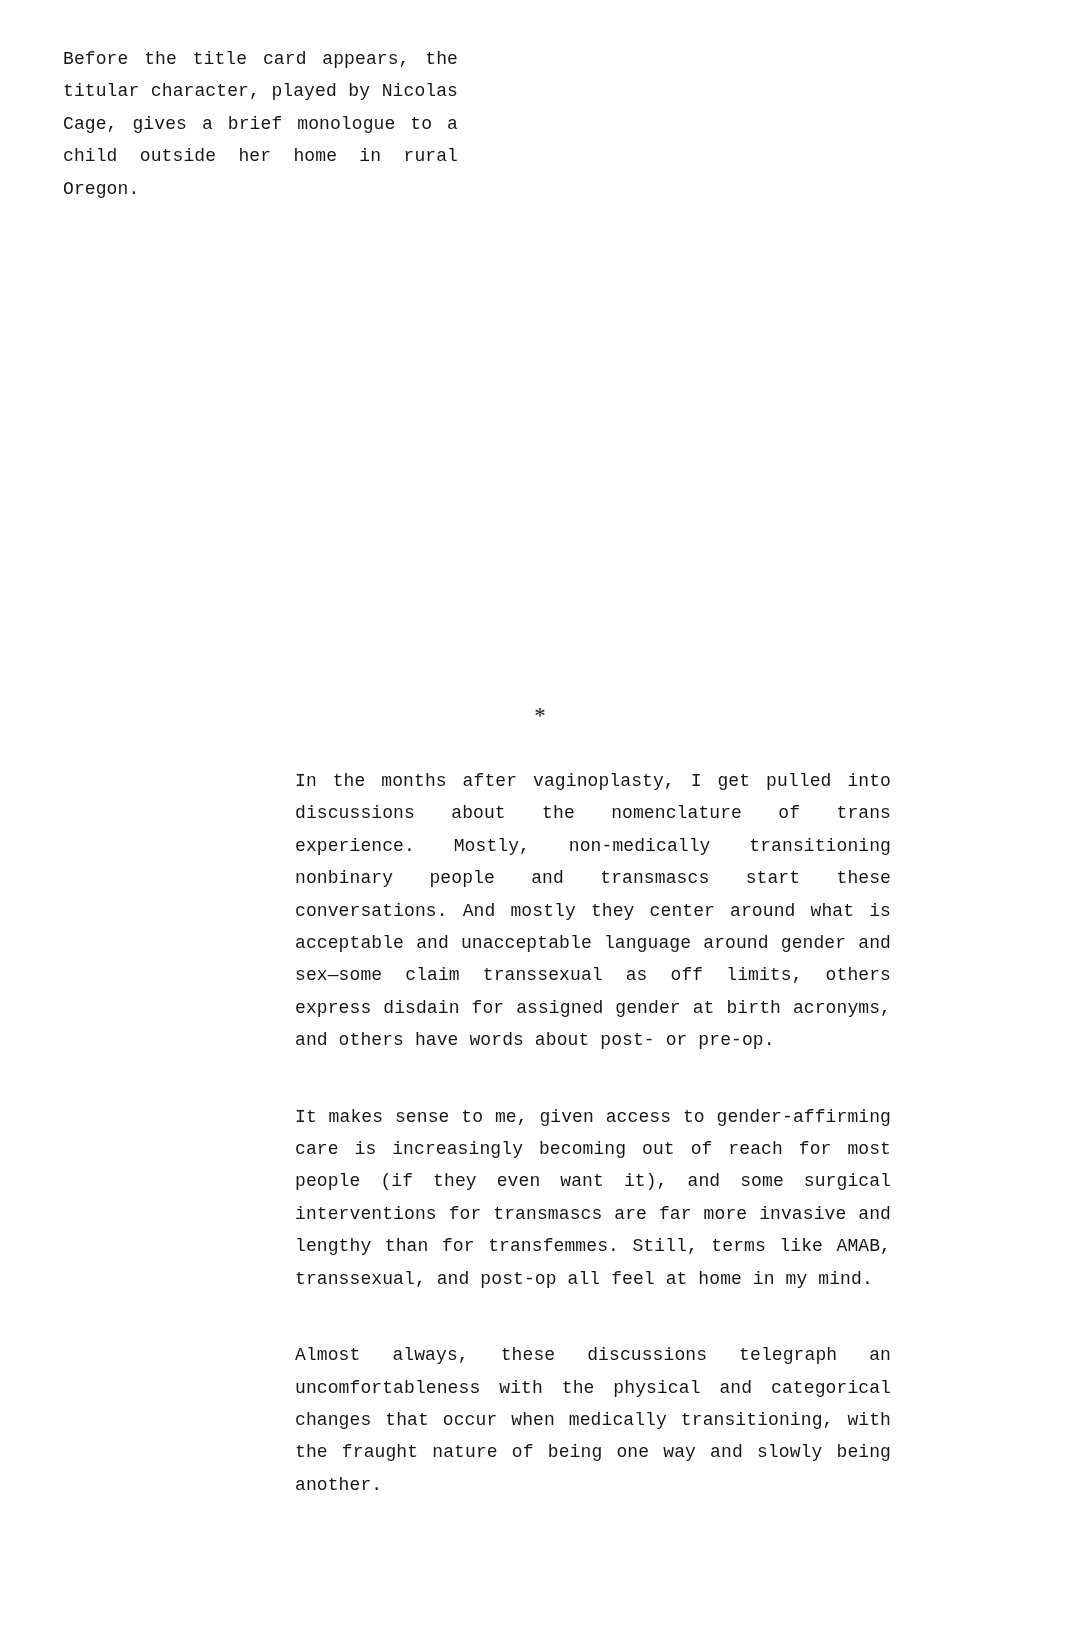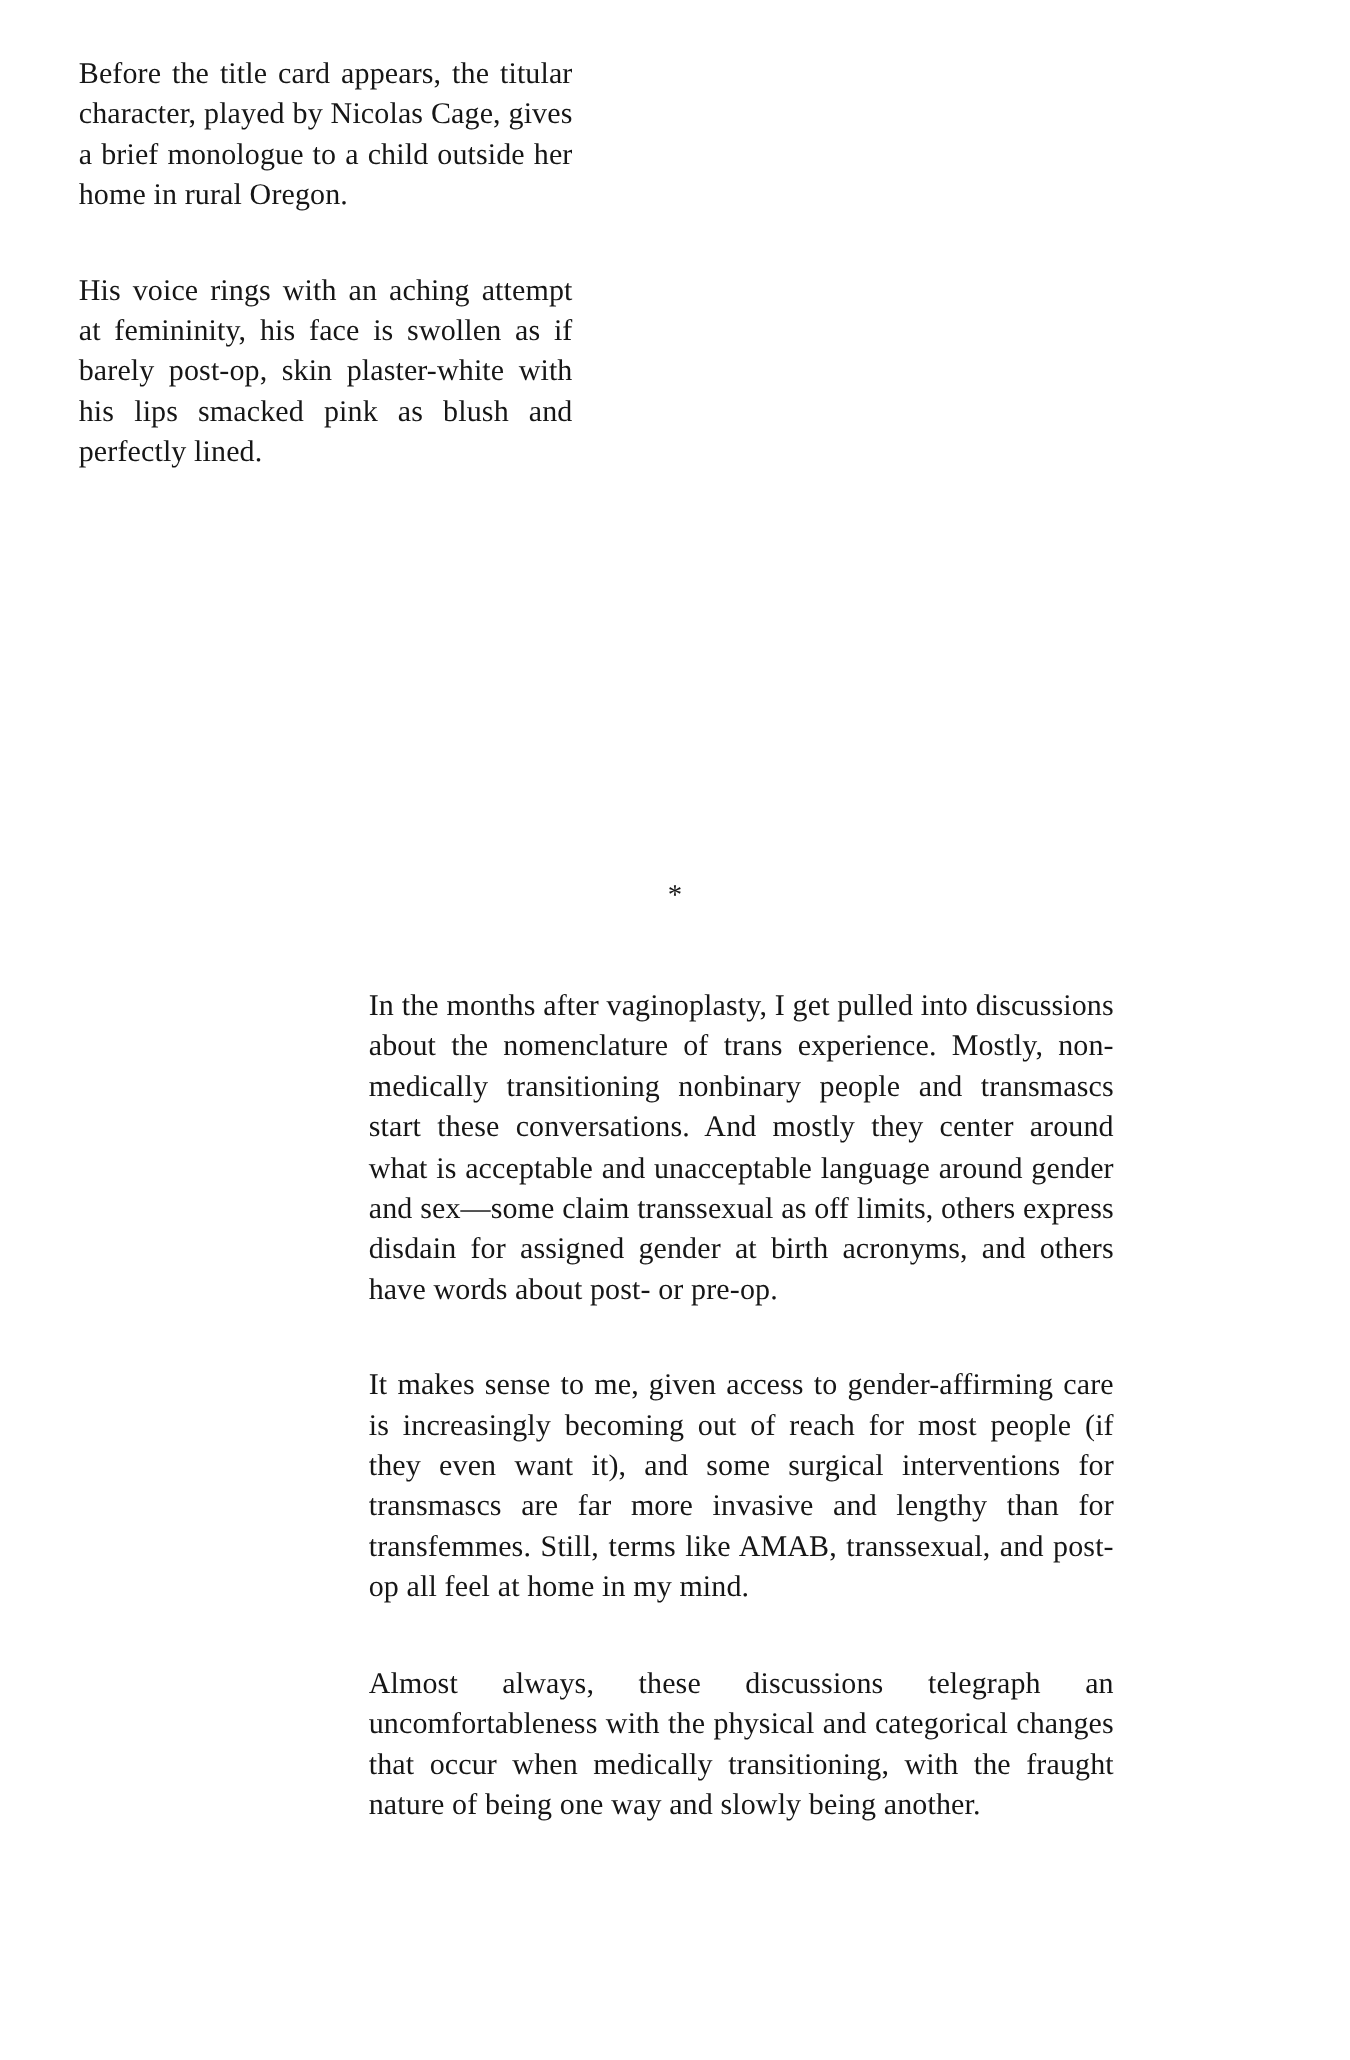--- a/index.html
+++ b/index.html
@@ -10,61 +10,61 @@
     width: 1080px;
     height: 1648px;
     background: #ffffff;
     color: #161616;
     font-family: "Liberation Serif", "DejaVu Serif", serif;
     position: relative;
     overflow: hidden;
   }
   .text-col {
     position: absolute;
-    font-size: 24px;
+    font-size: 18px;
     line-height: 32.4px;
     text-align: justify;
     text-align-last: left;
     -moz-text-align-last: left;
     letter-spacing: 0.1px;
+    font-family: Liberation Mono, monospace;
   }
   .text-col p {
     margin: 0 0 44px 0;
   }
   .text-col p:last-child {
     margin-bottom: 0;
   }
   .left-col {
     left: 63px;
     top: 43px;
     width: 395px;
   }
   .right-col {
     left: 295px;
-    top: 789px;
+    top: 765px;
     width: 596px;
   }
   .section-break {
     position: absolute;
     top: 700px;
     left: 0;
     width: 1080px;
     text-align: center;
     font-size: 23px;
     line-height: 32px;
   }
 </style>
 </head>
 <body>
 
 <article>
 
   <section class="text-col left-col">
     <p>Before the title card appears, the titular character, played by Nicolas Cage, gives a brief monologue to a child outside her home in rural Oregon.</p>
-    <p>His voice rings with an aching attempt at femininity, his face is swollen as if barely post-op, skin plaster-white with his lips smacked pink as blush and perfectly lined.</p>
   </section>
 
   <div class="section-break">
     <span>*</span>
   </div>
 
   <section class="text-col right-col">
     <p>In the months after vaginoplasty, I get pulled into discussions about the nomenclature of trans experience. Mostly, non-medically transitioning nonbinary people and transmascs start these conversations. And mostly they center around what is acceptable and unacceptable language around gender and sex—some claim transsexual as off limits, others express disdain for assigned gender at birth acronyms, and others have words about post- or pre-op.</p>
     <p>It makes sense to me, given access to gender-affirming care is increasingly becoming out of reach for most people (if they even want it), and some surgical interventions for transmascs are far more invasive and lengthy than for transfemmes. Still, terms like AMAB, transsexual, and post-op all feel at home in my mind.</p>
     <p>Almost always, these discussions telegraph an uncomfortableness with the physical and categorical changes that occur when medically transitioning, with the fraught nature of being one way and slowly being another.</p>

